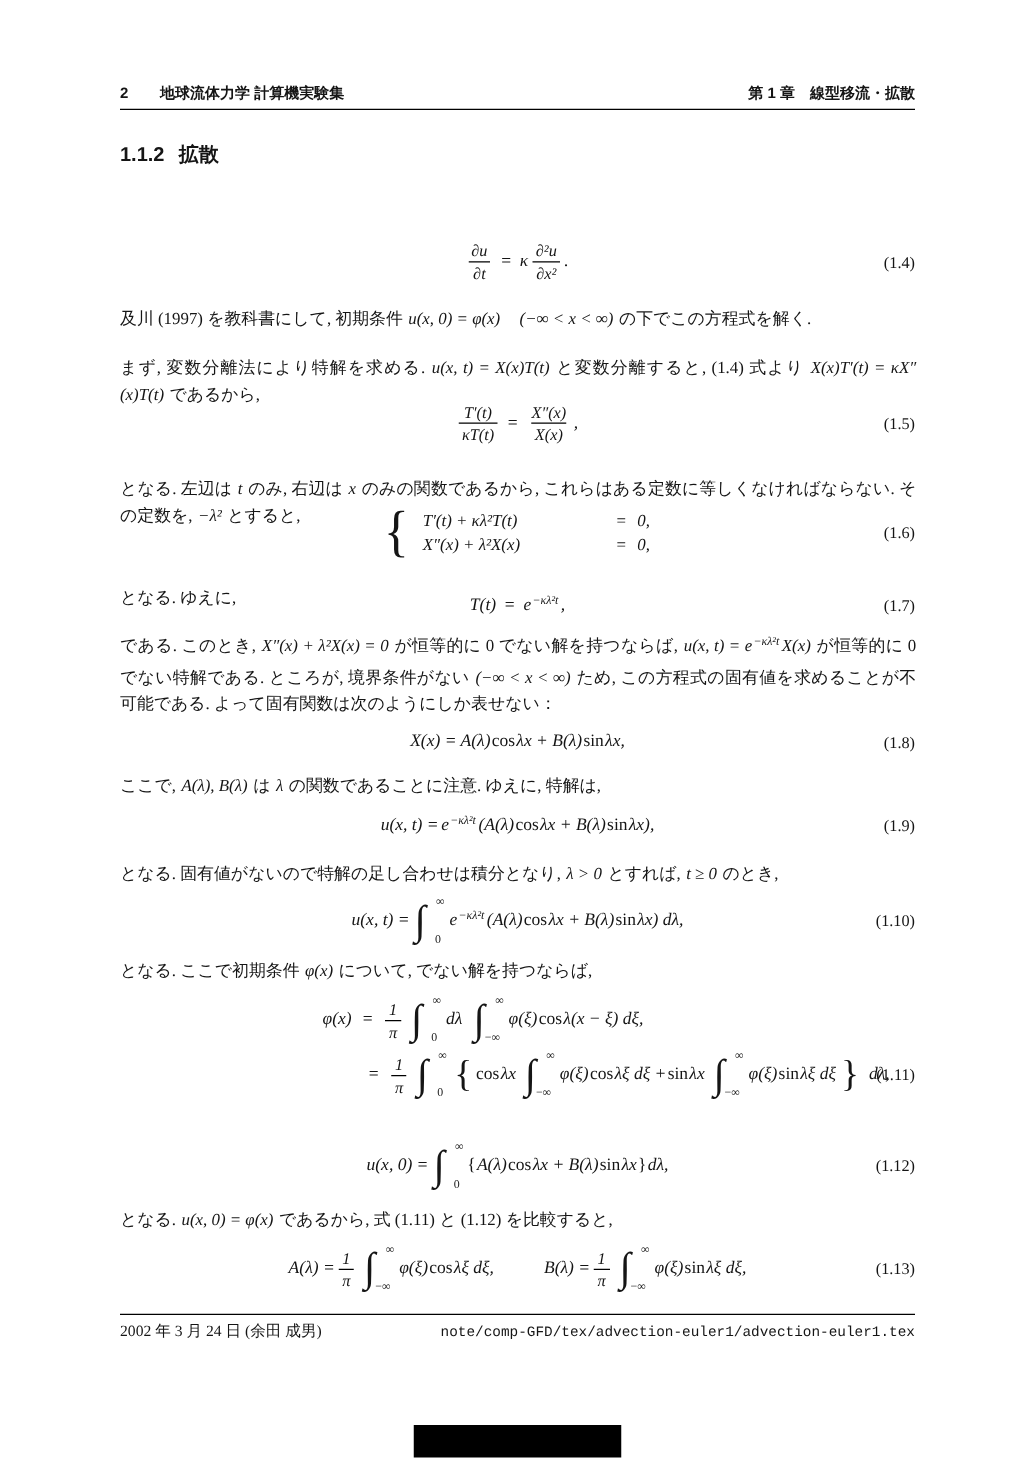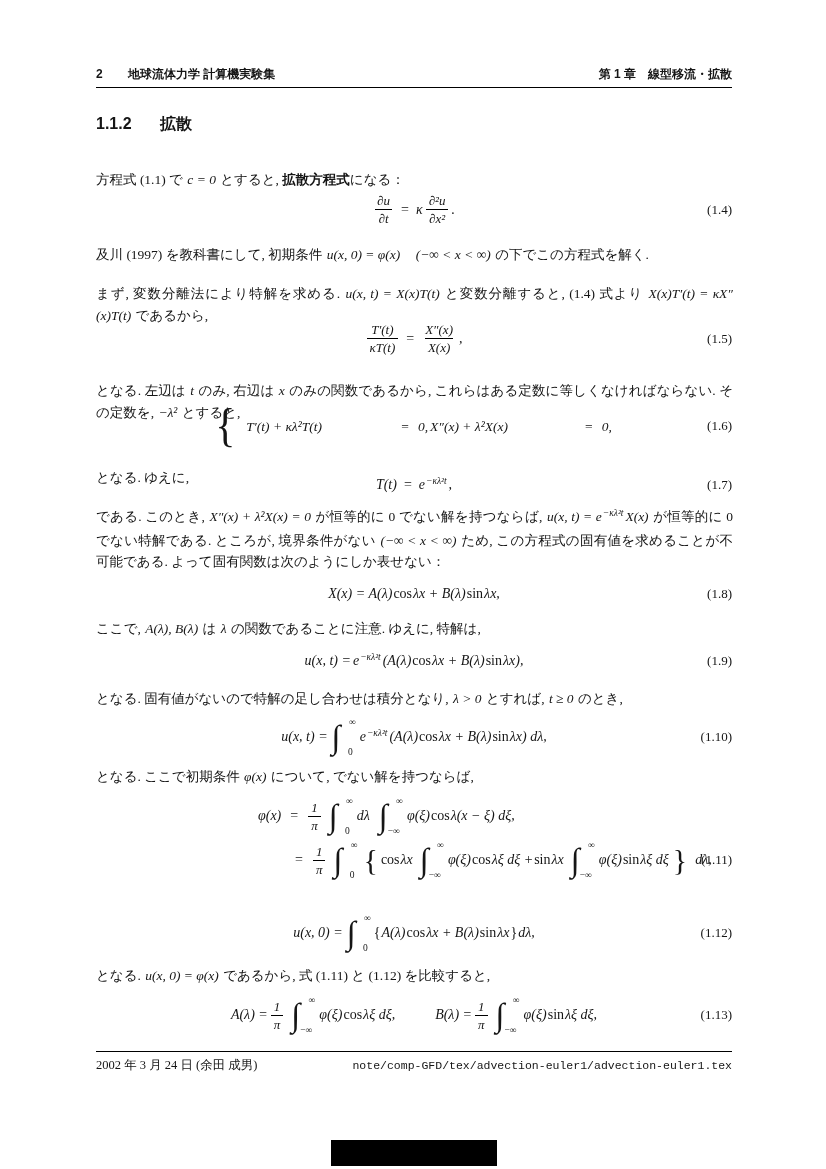--- a/index.html
+++ b/index.html
@@ -8,21 +8,21 @@
 
   
   .header{position:absolute;left:96px;top:66px;width:636px;display:flex;justify-content:space-between;
           font-family:"Liberation Sans","DejaVu Sans",sans-serif;font-weight:bold;font-size:12px;}
   .hnum{margin-right:22px;}
   .hrule{position:absolute;left:96px;top:87px;width:636px;height:0;border-top:1.6px solid #000;}
 
   
   .section{position:absolute;left:96px;top:114px;margin:0;
            font-family:"Liberation Sans","DejaVu Sans",sans-serif;font-weight:bold;font-size:16px;}
-  .section .sec-title{margin-left:24px;}
+  .section .sec-title{margin-left:7px;}
 
   
   .para{position:absolute;left:96px;width:637px;font-size:13.5px;line-height:21.6px;text-align:justify;}
   .jp{font-style:normal;}
   .jb{font-weight:bold;}
   .mi{font-style:italic;padding:0 1px;}
   .mr{font-style:normal;}
 
   
   .eq{position:absolute;left:96px;width:636px;}
@@ -73,21 +73,20 @@
     </div>
     <div>第 1 章　線型移流・拡散</div>
   </div>
   <div class="hrule"></div>
 
   <h2 class="section">
     <span>1.1.2</span>
     <span class="sec-title">拡散</span>
   </h2>
 
-  <div class="para" style="top:169px"><span class="jp">方程式 (1.1) で </span><span class="mi">c = 0</span><span class="jp"> とすると, </span><span class="jp jb">拡散方程式</span><span class="jp">になる：</span></div>
   <div class="eq" style="top:193px">
       <div class="eqrow">
         <span class="frac">
           <span class="num">∂u</span>
           <span class="den">∂t</span>
         </span>
         <span class="hsp" style="width: 6px;"></span>
         <span class="mr">=</span>
         <span class="hsp" style="width: 6px;"></span>
         <span class="mi">κ</span>
@@ -116,21 +115,21 @@
         </span>
         <span class="mi">,</span>
         <span class="eqnum">(1.5)</span>
       </div>
     </div>
   <div class="para" style="top:380px"><span class="jp">となる. 左辺は </span><span class="mi">t</span><span class="jp"> のみ, 右辺は </span><span class="mi">x</span><span class="jp"> のみの関数であるから, これらはある定数に等しくなければならない. その定数を, </span><span class="mi">−λ²</span><span class="jp"> とすると,</span></div>
   <div class="eq" style="top:403px">
       <div class="eqrow">
         <span class="cases">
           <span class="cbrace">{</span>
-          <span style="display: inline-flex; flex-direction: row;">
+          <span style="display: inline-flex; flex-direction: column;">
             <span class="crow">
               <span class="mi" style="display: inline-block; min-width: 148px;">T′(t) + κλ²T(t)</span>
               <span class="hsp" style="width: 6px;"></span>
               <span class="mr">=</span>
               <span class="hsp" style="width: 8px;"></span>
               <span class="mi">0,</span>
             </span>
             <span class="crow">
               <span class="mi" style="display: inline-block; min-width: 148px;">X″(x) + λ²X(x)</span>
               <span class="hsp" style="width: 6px;"></span>

